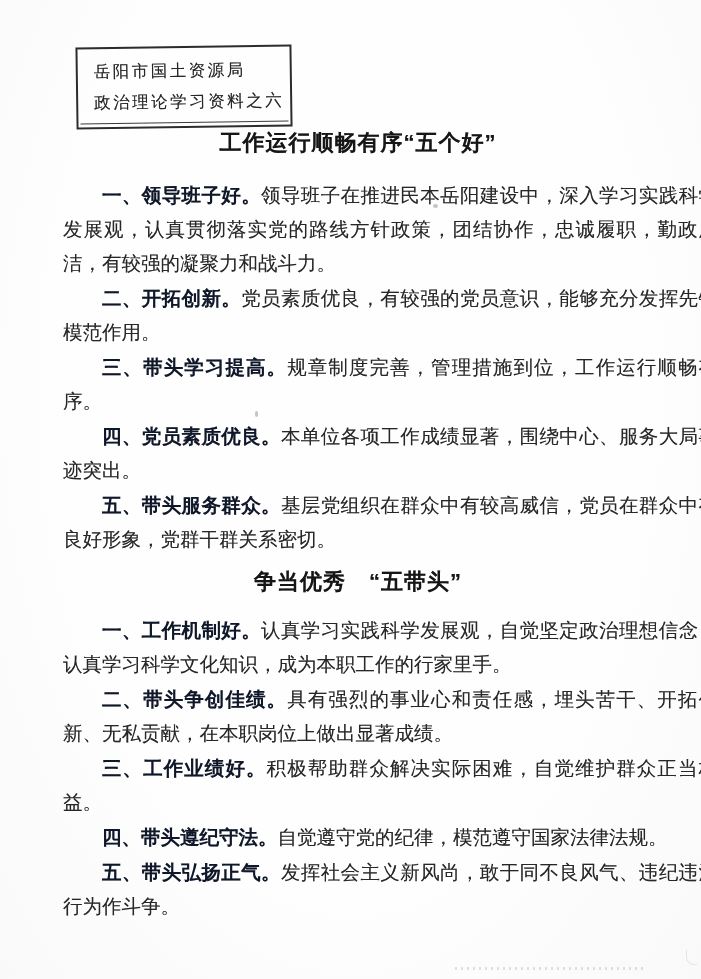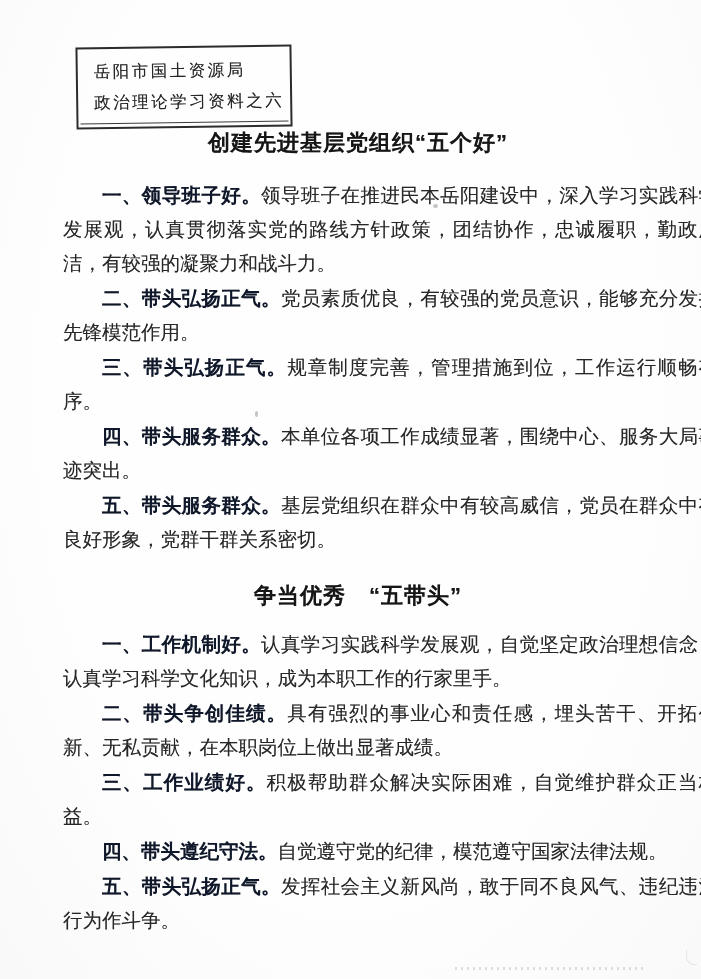--- a/index.html
+++ b/index.html
@@ -64,21 +64,21 @@
     font-weight: 700;
     font-size: 22px;
     line-height: 30px;
     letter-spacing: 1px;
     color: #161616;
     text-align: center;
     margin: 0 65px 20px 0;
     text-shadow: 0 0 0.5px rgba(20,20,20,0.5);
   }
   .sec-title.first { margin-top: 128px; }
-  .sec-title.second { margin-top: 24px; margin-bottom: 16px; }
+  .sec-title.second { margin-top: 10px; margin-bottom: 16px; }
 
   .para {
     margin: 0;
     font-size: 19.5px;
     line-height: 34px;
     color: #272727;
     text-align: justify;
     text-indent: 2em;
     letter-spacing: 0;
     text-shadow: 0 0 0.5px rgba(45,45,45,0.4);
@@ -124,26 +124,26 @@
 
 <div class="page">
 
   <div class="header-box">
     <div class="box-line">岳阳市国土资源局</div>
     <div class="box-line">政治理论学习资料之六</div>
   </div>
 
   <div class="content">
 
-    <h1 class="sec-title first">创建先进基层党组织“五个好”</h1>
+    <h1 class="sec-title first">工作运行顺畅有序“五个好”</h1>
 
     <p class="para"><span class="lead">一、领导班子好。</span><span>领导班子在推进民本岳阳建设中，深入学习实践科学发展观，认真贯彻落实党的路线方针政策，团结协作，忠诚履职，勤政廉洁，有较强的凝聚力和战斗力。</span></p>
-    <p class="para"><span class="lead">二、带头弘扬正气。</span><span>党员素质优良，有较强的党员意识，能够充分发挥先锋模范作用。</span></p>
-    <p class="para"><span class="lead">三、带头弘扬正气。</span><span>规章制度完善，管理措施到位，工作运行顺畅有序。</span></p>
-    <p class="para"><span class="lead">四、带头服务群众。</span><span>本单位各项工作成绩显著，围绕中心、服务大局事迹突出。</span></p>
+    <p class="para"><span class="lead">二、开拓创新。</span><span>党员素质优良，有较强的党员意识，能够充分发挥先锋模范作用。</span></p>
+    <p class="para"><span class="lead">三、带头学习提高。</span><span>规章制度完善，管理措施到位，工作运行顺畅有序。</span></p>
+    <p class="para"><span class="lead">四、党员素质优良。</span><span>本单位各项工作成绩显著，围绕中心、服务大局事迹突出。</span></p>
     <p class="para"><span class="lead">五、带头服务群众。</span><span>基层党组织在群众中有较高威信，党员在群众中有良好形象，党群干群关系密切。</span></p>
 
     <h1 class="sec-title second">争当优秀　“五带头”</h1>
 
     <p class="para"><span class="lead">一、工作机制好。</span><span>认真学习实践科学发展观，自觉坚定政治理想信念；认真学习科学文化知识，成为本职工作的行家里手。</span></p>
     <p class="para"><span class="lead">二、带头争创佳绩。</span><span>具有强烈的事业心和责任感，埋头苦干、开拓创新、无私贡献，在本职岗位上做出显著成绩。</span></p>
     <p class="para"><span class="lead">三、工作业绩好。</span><span>积极帮助群众解决实际困难，自觉维护群众正当权益。</span></p>
     <p class="para"><span class="lead">四、带头遵纪守法。</span><span>自觉遵守党的纪律，模范遵守国家法律法规。</span></p>
     <p class="para"><span class="lead">五、带头弘扬正气。</span><span>发挥社会主义新风尚，敢于同不良风气、违纪违法行为作斗争。</span></p>
 

